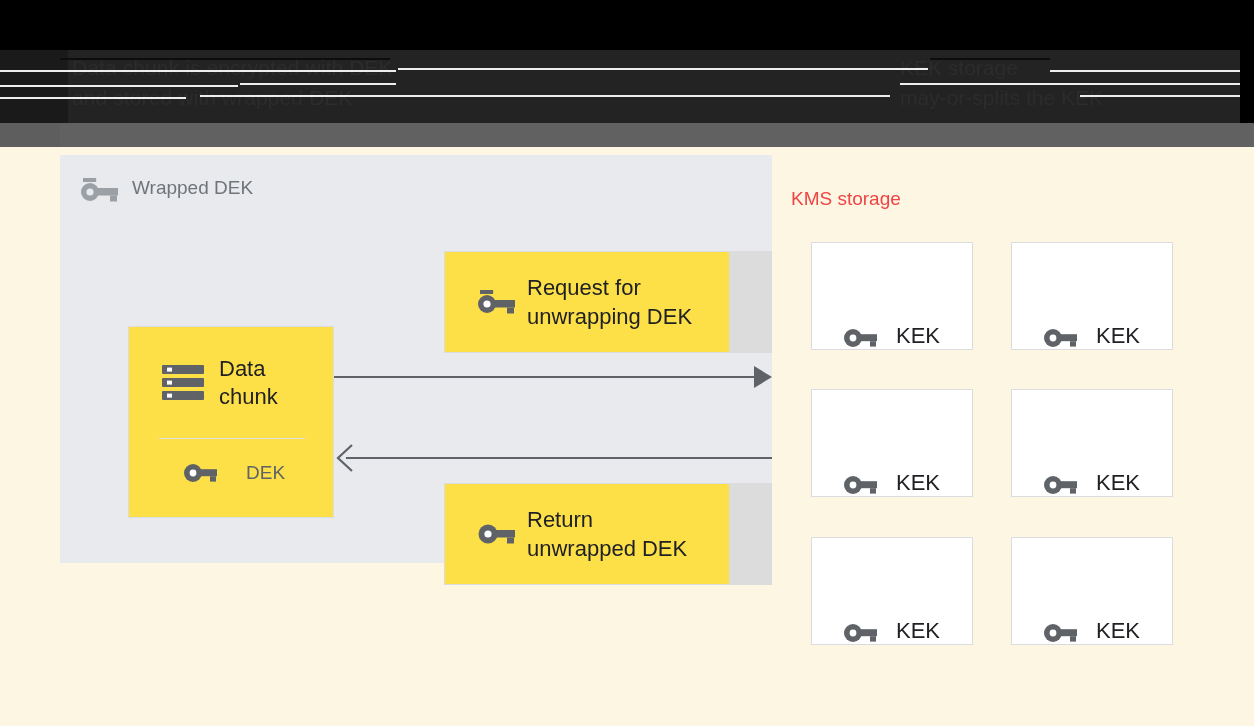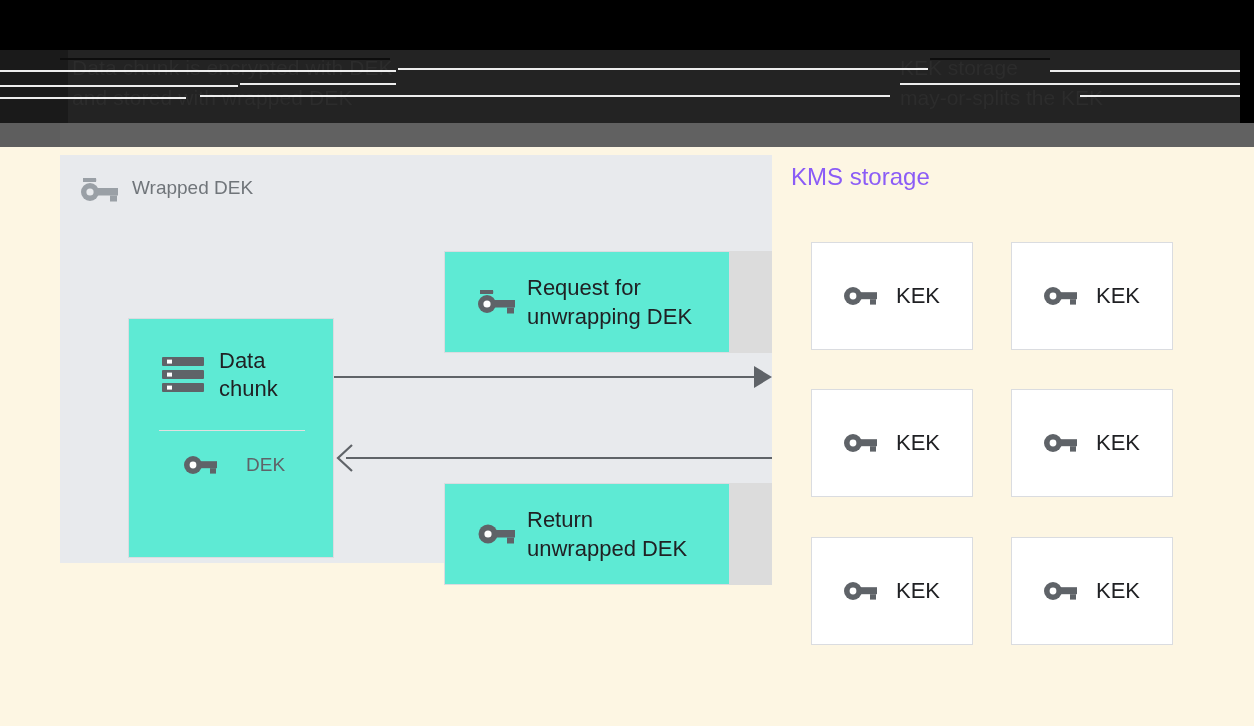--- a/index.html
+++ b/index.html
@@ -108,38 +108,38 @@
   }
   .panel-left-icon {
     position: absolute;
     left: 20px; top: 20px;
     width: 38px; height: 28px;
   }
 
   
   .panel-right-title {
     position: absolute;
-    left: 791px; top: 166px;
-    color: #8b5cf6;
-    font-size: 24px;
+    left: 791px; top: 188px;
+    color: #ef4444;
+    font-size: 19px;
     line-height: 22px;
   }
 
   
   .card {
     position: absolute;
-    background: #5eead4;
+    background: #fde047;
     border: 1px solid #dadce0;
     box-sizing: border-box;
   }
 
   
   .card-datachunk {
-    left: 128px; top: 318px;
-    width: 206px; height: 240px;
+    left: 128px; top: 326px;
+    width: 206px; height: 192px;
     border-color: #dadce0;
   }
   .dc-row {
     position: absolute;
     left: 32px; top: 28px;
     display: flex;
     align-items: center;
     gap: 14px;
   }
   .dc-label {
@@ -202,21 +202,21 @@
   .strip-return  { top: 483px; height: 102px; }
 
   
   .kek-box {
     position: absolute;
     background: #ffffff;
     border: 1px solid #dadce0;
     box-sizing: border-box;
     width: 162px; height: 108px;
     display: flex;
-    align-items: center;
+    align-items: flex-end;
     justify-content: center;
     gap: 18px;
   }
   .kek-label {
     color: #202124;
     font-size: 22px;
     line-height: 26px;
   }
 
   

